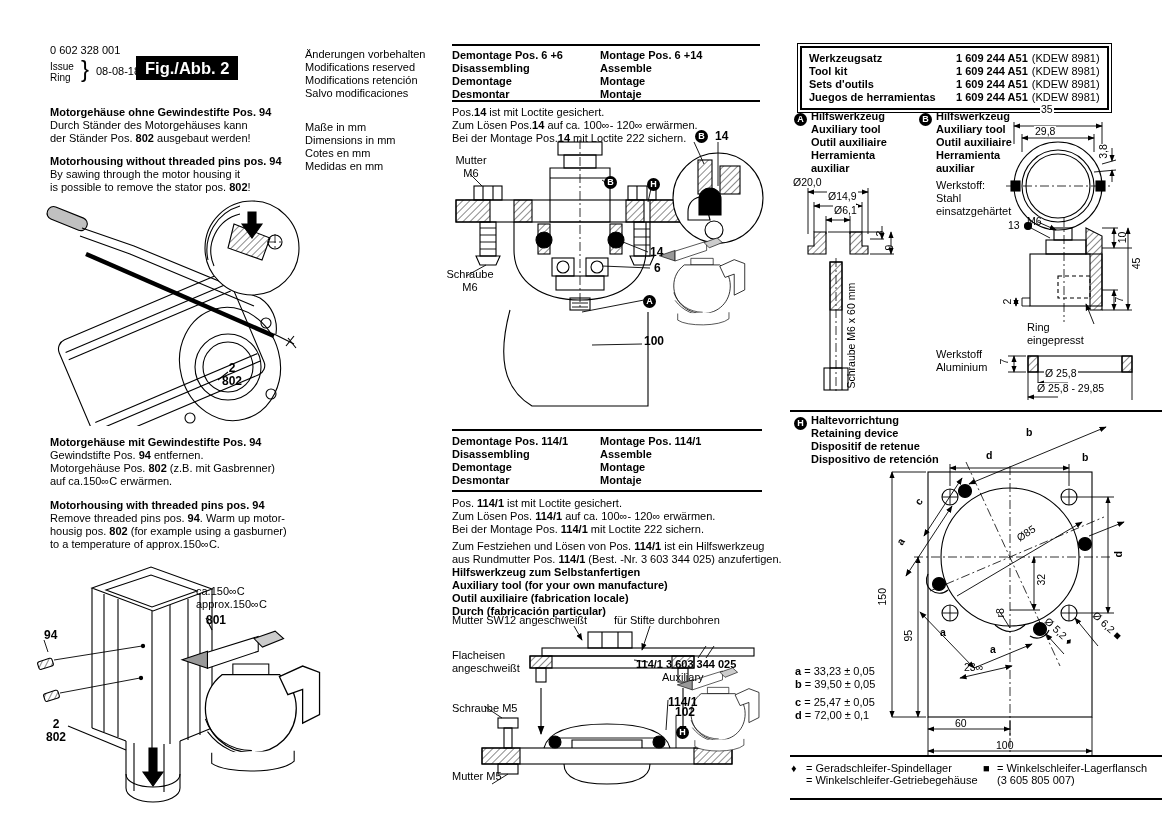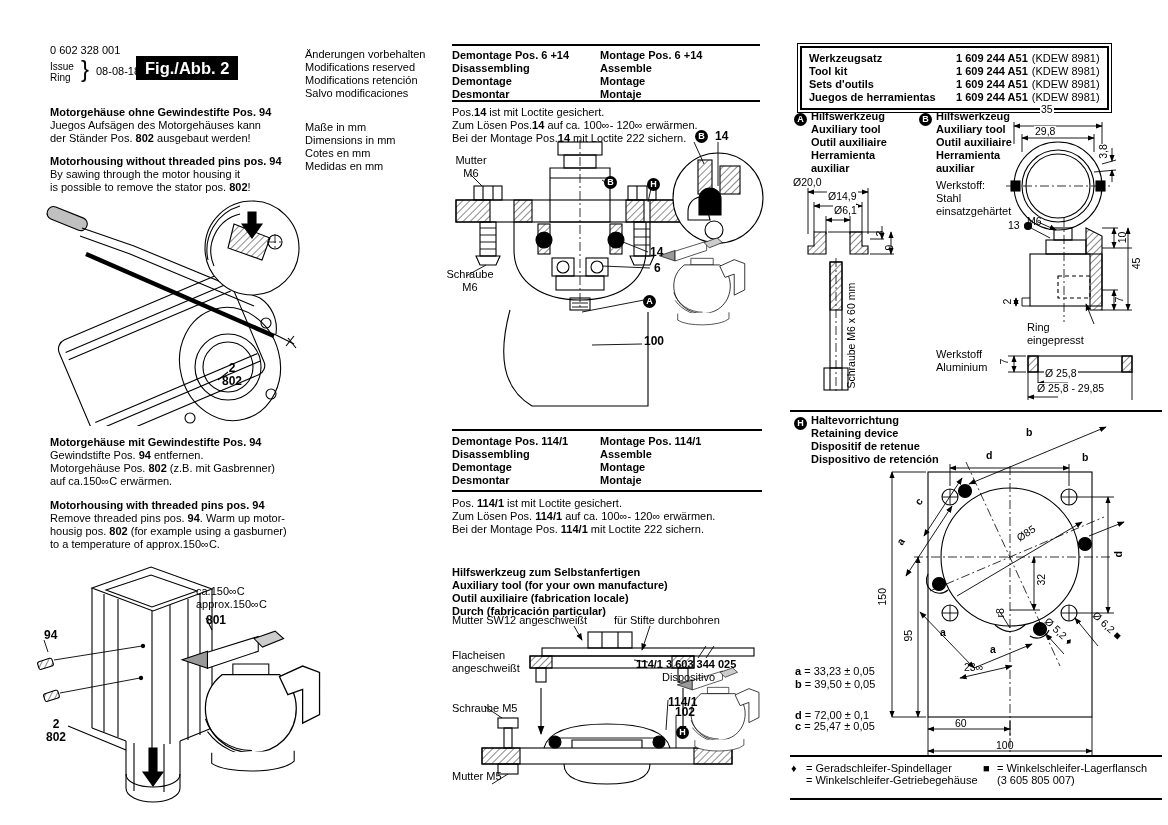--- a/index.html
+++ b/index.html
@@ -66,21 +66,21 @@
 </svg>
 
 <div class="t abs" style="left:50px;top:44px">0 602 328 001</div>
 <div class="t10 abs" style="left:50px;top:61px">Issue</div>
 <div class="t10 abs" style="left:50px;top:72px">Ring</div>
 <div class="brace abs" style="left:81px;top:57px">}</div>
 <div class="t abs" style="left:96px;top:65px">08-08-18</div>
 <div class="figbox abs" style="left:136px;top:56px">Fig./Abb. 2</div>
 
 <div class="t b abs" style="left:50px;top:106px">Motorgehäuse ohne Gewindestifte Pos. 94</div>
-<div class="t abs" style="left:50px;top:119px">Juegos Aufsägen des Motorgehäuses kann</div>
+<div class="t abs" style="left:50px;top:119px">Durch Ständer des Motorgehäuses kann</div>
 <div class="t abs" style="left:50px;top:132px"><span>der Ständer Pos. </span><span style="font-weight: 700;">802</span><span> ausgebaut werden!</span></div>
 <div class="t b abs" style="left:50px;top:155px">Motorhousing without threaded pins pos. 94</div>
 <div class="t abs" style="left:50px;top:168px">By sawing through the motor housing it</div>
 <div class="t abs" style="left:50px;top:181px"><span>is possible to remove the stator pos. </span><span style="font-weight: 700;">802</span><span>!</span></div>
 
 <svg class="draw" style="left:28px;top:196px" width="288" height="230" viewBox="0 0 288 230">
   <g>
     <g transform="rotate(-23 150 150)">
       <rect x="38" y="100" width="185" height="108" rx="10"></rect>
       <line x1="44" y1="112" x2="220" y2="112"></line>
@@ -176,21 +176,21 @@
 <div class="t abs" style="left:305px;top:48px">Änderungen vorbehalten</div>
 <div class="t ab" style="position:absolute;left:305px;top:61px">Modifications reserved</div>
 <div class="t abs" style="left:305px;top:74px">Modifications retención</div>
 <div class="t abs" style="left:305px;top:87px">Salvo modificaciones</div>
 <div class="t abs" style="left:305px;top:121px">Maße in mm</div>
 <div class="t abs" style="left:305px;top:134px">Dimensions in mm</div>
 <div class="t abs" style="left:305px;top:147px">Cotes en mm</div>
 <div class="t abs" style="left:305px;top:160px">Medidas en mm</div>
 
 <div class="rule" style="left:452px;top:44px;width:308px"></div>
-<div class="t b abs" style="left:452px;top:49px">Demontage Pos. 6 +14</div>
+<div class="t b abs" style="left:452px;top:49px">Demontage Pos. 6 +6</div>
 <div class="t b abs" style="left:452px;top:62px">Disassembling</div>
 <div class="t b abs" style="left:452px;top:75px">Demontage</div>
 <div class="t b abs" style="left:452px;top:88px">Desmontar</div>
 <div class="t b abs" style="left:600px;top:49px">Montage Pos. 6 +14</div>
 <div class="t b abs" style="left:600px;top:62px">Assemble</div>
 <div class="t b abs" style="left:600px;top:75px">Montage</div>
 <div class="t b abs" style="left:600px;top:88px">Montaje</div>
 <div class="rule" style="left:452px;top:100px;width:308px"></div>
 <div class="t abs" style="left:452px;top:106px"><span>Pos.</span><span style="font-weight: 700;">14</span><span> ist mit Loctite gesichert.</span></div>
 <div class="t abs" style="left:452px;top:119px"><span>Zum Lösen Pos.</span><span style="font-weight: 700;">14</span><span> auf ca. 100∞- 120∞ erwärmen.</span></div>
@@ -285,20 +285,22 @@
 <div class="t b abs" style="left:452px;top:461px">Demontage</div>
 <div class="t b abs" style="left:452px;top:474px">Desmontar</div>
 <div class="t b abs" style="left:600px;top:435px">Montage Pos. 114/1</div>
 <div class="t b abs" style="left:600px;top:448px">Assemble</div>
 <div class="t b abs" style="left:600px;top:461px">Montage</div>
 <div class="t b abs" style="left:600px;top:474px">Montaje</div>
 <div class="rule" style="left:452px;top:490px;width:310px"></div>
 <div class="t abs" style="left:452px;top:497px"><span>Pos. </span><span style="font-weight: 700;">114/1</span><span> ist mit Loctite gesichert.</span></div>
 <div class="t abs" style="left:452px;top:510px"><span>Zum Lösen Pos. </span><span style="font-weight: 700;">114/1</span><span> auf ca. 100∞- 120∞ erwärmen.</span></div>
 <div class="t abs" style="left:452px;top:523px"><span>Bei der Montage Pos. </span><span style="font-weight: 700;">114/1</span><span> mit Loctite 222 sichern.</span></div>
+<div class="t abs" style="left:452px;top:540px"><span>Zum Festziehen und Lösen von Pos. </span><span style="font-weight: 700;">114/1</span><span> ist ein Hilfswerkzeug</span></div>
+<div class="t abs" style="left:452px;top:553px"><span>aus Rundmutter Pos. </span><span style="font-weight: 700;">114/1</span><span> (Best. -Nr. 3 603 344 025) anzufertigen.</span></div>
 <div class="t b abs" style="left:452px;top:566px">Hilfswerkzeug zum Selbstanfertigen</div>
 <div class="t b abs" style="left:452px;top:579px">Auxiliary tool (for your own manufacture)</div>
 <div class="t b abs" style="left:452px;top:592px">Outil auxiliaire (fabrication locale)</div>
 <div class="t b abs" style="left:452px;top:605px">Durch (fabricación particular)</div>
 
 <svg class="draw" style="left:452px;top:626px" width="312" height="168" viewBox="0 0 312 168">
   <g>
     <line x1="122" y1="0" x2="130" y2="14" class="dl" marker-end="url(#ar)"></line>
     <line x1="198" y1="0" x2="190" y2="24" class="dl" marker-end="url(#ar)"></line>
     <rect x="90" y="22" width="212" height="8"></rect>
@@ -336,21 +338,21 @@
   </g>
   <g>
     <use href="#torch" x="224" y="40" width="88" height="88"></use>
   </g>
 </svg>
 <div class="t abs" style="left:452px;top:614px">Mutter SW12 angeschweißt</div>
 <div class="t abs" style="left:614px;top:614px">für Stifte durchbohren</div>
 <div class="t abs" style="left:452px;top:649px">Flacheisen</div>
 <div class="t abs" style="left:452px;top:662px">angeschweißt</div>
 <div class="t b abs" style="left:636px;top:658px">114/1 3 603 344 025</div>
-<div class="t abs" style="left:662px;top:671px">Dispositivo</div>
+<div class="t abs" style="left:662px;top:671px">Auxiliary</div>
 <div class="t abs" style="left:452px;top:702px">Schraube M5</div>
 <div class="t12 b abs" style="left:668px;top:696px">114/1</div>
 <div class="t12 b abs" style="left:675px;top:706px">102</div>
 <span class="badge" style="left:676px;top:726px">H</span>
 <div class="t abs" style="left:452px;top:770px">Mutter M5</div>
 
 <div class="tkbox" style="left:800px;top:46px">
   <div class="tkrow">
     <span class="tkl">Werkzeugsatz</span>
     <span class="tkn">1 609 244 A51</span>
@@ -580,21 +582,21 @@
 </div>
 <div class="dim abs rot43" style="left:1088px;top:624px;width:46px">
   <span>Ø 6,2</span>
   <span>■</span>
 </div>
 <div class="dim abs" style="left:955px;top:718px">60</div>
 <div class="dim abs" style="left:996px;top:740px">100</div>
 
 <div class="t abs" style="left:795px;top:665px"><span style="font-weight: 700;">a</span><span> = 33,23 ± 0,05</span></div>
 <div class="t abs" style="left:795px;top:678px"><span style="font-weight: 700;">b</span><span> = 39,50 ± 0,05</span></div>
-<div class="t abs" style="left:795px;top:720px"><span style="font-weight: 700;">c</span><span> = 25,47 ± 0,05</span></div>
+<div class="t abs" style="left:795px;top:696px"><span style="font-weight: 700;">c</span><span> = 25,47 ± 0,05</span></div>
 <div class="t abs" style="left:795px;top:709px"><span style="font-weight: 700;">d</span><span> = 72,00 ± 0,1</span></div>
 
 <div class="rule" style="left:790px;top:755px;width:372px"></div>
 <div class="t abs" style="left:791px;top:762px">♦</div>
 <div class="t abs" style="left:806px;top:762px">= Geradschleifer-Spindellager</div>
 <div class="t abs" style="left:806px;top:774px">= Winkelschleifer-Getriebegehäuse</div>
 <div class="t abs" style="left:983px;top:762px">■</div>
 <div class="t abs" style="left:997px;top:762px">= Winkelschleifer-Lagerflansch</div>
 <div class="t abs" style="left:997px;top:774px">(3 605 805 007)</div>
 <div class="rule" style="left:790px;top:798px;width:372px"></div>

